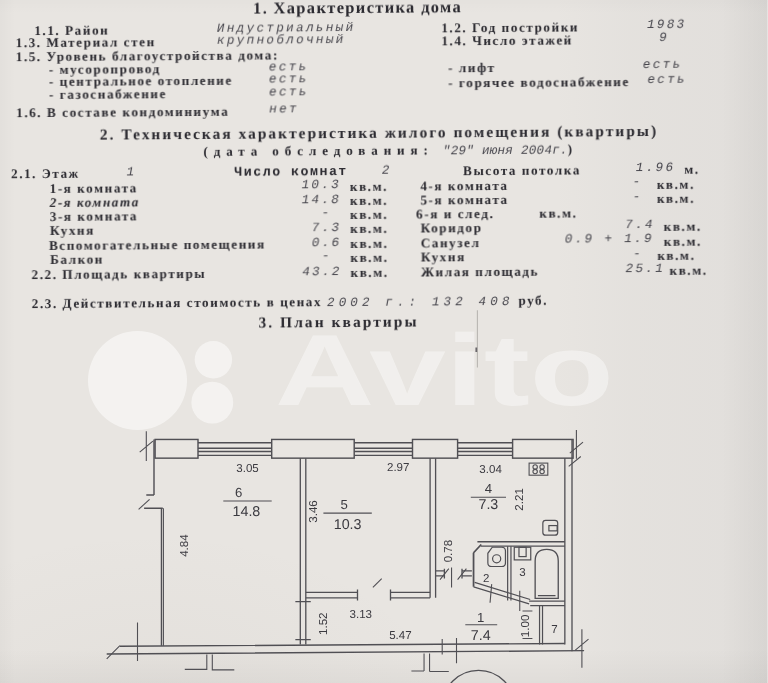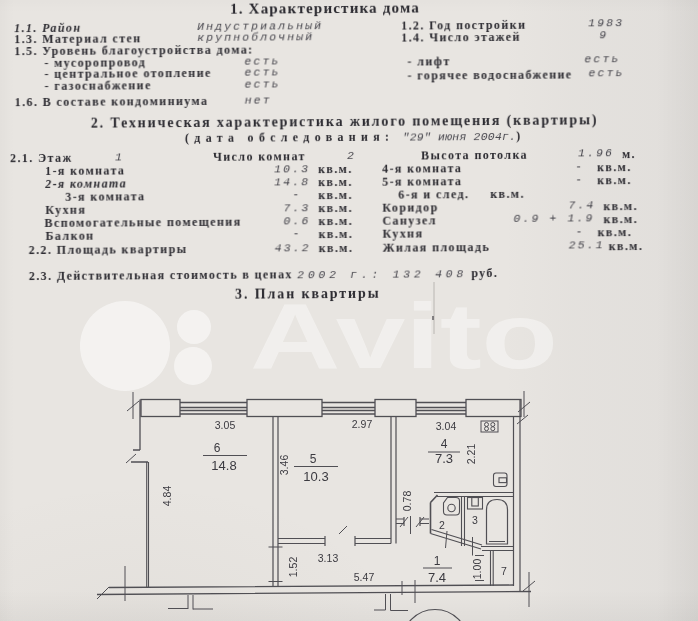--- a/index.html
+++ b/index.html
@@ -32,21 +32,21 @@
       <circle cx="194" cy="327" r="17"></circle>
       <circle cx="193" cy="366" r="19"></circle>
     </g>
     <text x="250" y="368" font-family="Liberation Sans, sans-serif" font-weight="bold" font-size="92" fill="#ffffff" opacity="0.42" textLength="308" lengthAdjust="spacingAndGlyphs">Avito</text>
   </svg>
 
   <div id="doc">
 
   <div class="t" style="left:231px;top:4px;font-size:15px;letter-spacing:1.2px;">1. Характеристика дома</div>
 
-  <div class="t" style="left:15px;top:22px;font-style:italic;">1.1. Район</div>
+  <div class="t" style="left:32px;top:22px;">1.1. Район</div>
   <div class="m" style="left:198px;top:22px;">Индустриальный</div>
 
   <div class="t" style="left:402px;top:22px;">1.2. Год постройки</div>
   <div class="m" style="left:589px;top:21px;">1983</div>
 
   <div class="t" style="left:15px;top:33px;">1.3. Материал стен</div>
   <div class="m" style="left:198px;top:33px;">крупноблочный</div>
 
   <div class="t" style="left:402px;top:34px;">1.4. Число этажей</div>
   <div class="m" style="left:600px;top:33px;">9</div>
@@ -70,44 +70,44 @@
 
   <div class="t" style="left:15px;top:96px;">1.6. В составе кондоминиума</div>
   <div class="m" style="left:245px;top:96px;text-align:right;">нет</div>
 
   <div class="t" style="left:91px;top:118px;font-size:14px;letter-spacing:1.85px;">2. Техническая характеристика жилого помещения (квартиры)</div>
 
   <div class="t" style="left:185px;top:133px;font-size:12px;letter-spacing:5.3px;">(дата обследования: <span class="mi" style="letter-spacing:0.2px;">"29" июня 2004г.</span><span style="letter-spacing:0.2px;">)</span></div>
 
   <div class="t" style="left:10px;top:152px;">2.1. Этаж</div>
   <div class="m" style="left:115px;top:152px;">1</div>
-  <div class="t" style="left:213px;top:152px;">Число комнат</div>
+  <div class="t" style="left:213px;top:152px;font-family:Liberation Mono, monospace;">Число комнат</div>
   <div class="m" style="left:347px;top:152px;">2</div>
   <div class="t" style="left:421px;top:152px;">Высота потолка</div>
   <div class="m" style="left:578px;top:151px;">1.96</div>
   <div class="t" style="left:622px;top:152px;">м.</div>
 
   <div class="t" style="left:45px;top:165px;">1-я комната</div>
   <div class="m" style="left:274px;top:165px;">10.3</div>
   <div class="t" style="left:318px;top:165px;">кв.м.</div>
   <div class="t" style="left:382px;top:165px;">4-я комната</div>
   <div class="m" style="left:575px;top:164px;">-</div>
   <div class="t" style="left:597px;top:165px;">кв.м.</div>
 
   <div class="t" style="left:45px;top:178px;font-style:italic;">2-я комната</div>
   <div class="m" style="left:274px;top:178px;">14.8</div>
   <div class="t" style="left:318px;top:178px;">кв.м.</div>
   <div class="t" style="left:382px;top:178px;">5-я комната</div>
   <div class="m" style="left:575px;top:177px;">-</div>
   <div class="t" style="left:597px;top:178px;">кв.м.</div>
 
-  <div class="t" style="left:45px;top:191px;margin-left:20px;">3-я комната</div>
+  <div class="t" style="left:45px;top:191px;">3-я комната</div>
   <div class="m" style="left:292px;top:190px;">-</div>
   <div class="t" style="left:318px;top:191px;">кв.м.</div>
-  <div class="t" style="left:398px;top:191px;">6-я и след.</div>
+  <div class="t" style="left:378px;top:191px;">6-я и след.</div>
   <div class="t" style="left:490px;top:191px;">кв.м.</div>
 
   <div class="t" style="left:45px;top:204px;">Кухня</div>
   <div class="m" style="left:283px;top:204px;">7.3</div>
   <div class="t" style="left:318px;top:204px;">кв.м.</div>
   <div class="t" style="left:382px;top:204px;">Коридор</div>
   <div class="m" style="left:568px;top:203px;">7.4</div>
   <div class="t" style="left:603px;top:204px;">кв.м.</div>
 
   <div class="t" style="left:44px;top:217px;">Вспомогательные помещения</div>

